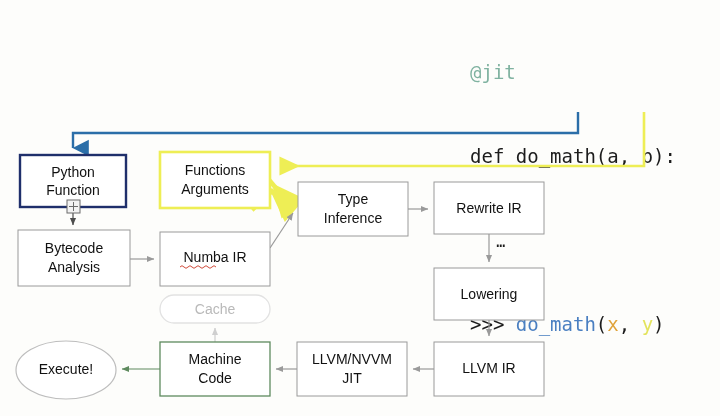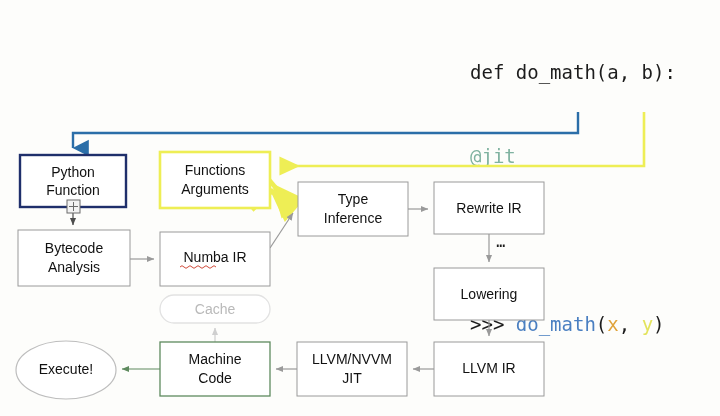--- a/index.html
+++ b/index.html
@@ -76,22 +76,22 @@
   .squiggle { stroke: #d04a3a; stroke-width: 1; fill: none; }
   .handle-box { fill: #f2f2f2; stroke: #6b6b6b; stroke-width: 1; }
   .handle-mark { stroke: #6b6b6b; stroke-width: 1; }
 </style>
 </head>
 <body>
 
 <div id="stage">
 
   <div class="code-block">
+    <div class="code-line"><span class="tok-decorator">@jit</span></div>
     <div class="code-line"><span class="tok-kw">def </span><span class="tok-fn-def">do_math(a, b):</span></div>
-    <div class="code-line"><span class="tok-decorator">@jit</span></div>
     <div class="code-line"><span class="indent"></span><span class="tok-dots">…</span></div>
     <div class="code-line"><span class="tok-prompt">&gt;&gt;&gt; </span><span class="tok-call">do_math</span><span class="tok-kw">(</span><span class="tok-argx">x</span><span class="tok-kw">, </span><span class="tok-argy">y</span><span class="tok-kw">)</span></div>
   </div>
 
   <svg class="diagram" viewBox="0 0 720 416">
     <defs>
       <marker id="ar-gray" markerWidth="7" markerHeight="7" refX="6" refY="3" orient="auto">
         <path d="M0,0.4 L6.2,3 L0,5.6 z" fill="#9a9a9a"></path>
       </marker>
       <marker id="ar-gray-dark" markerWidth="7" markerHeight="7" refX="6" refY="3" orient="auto">

